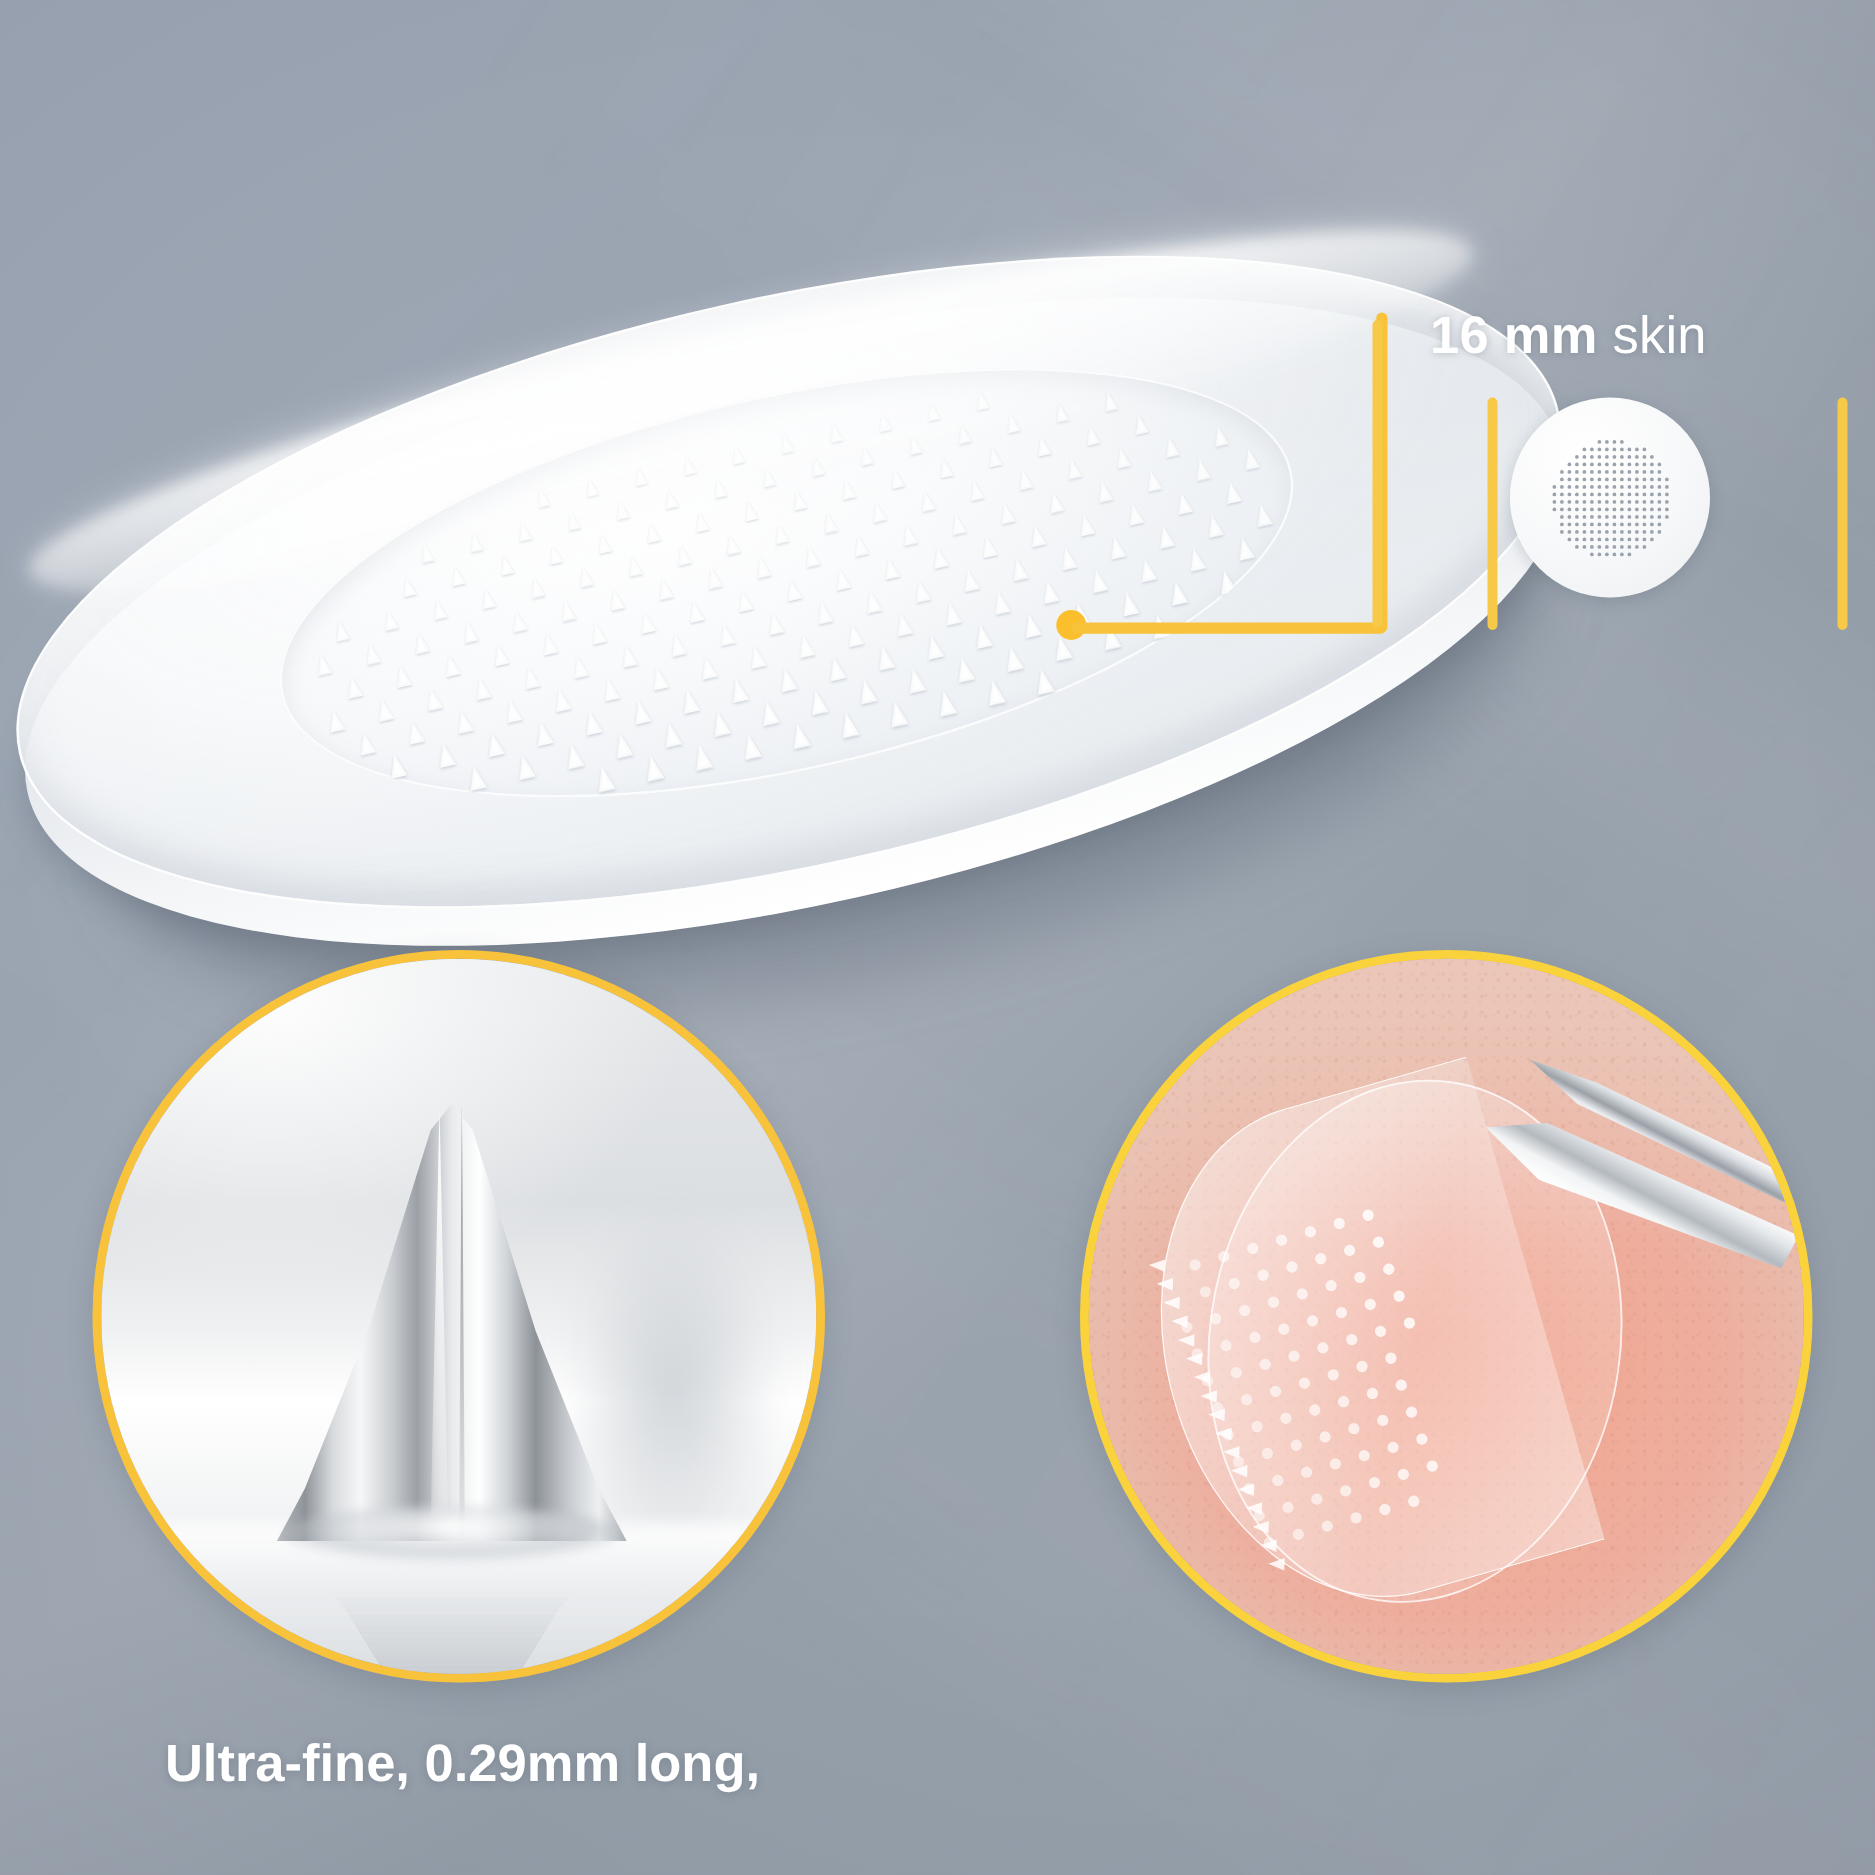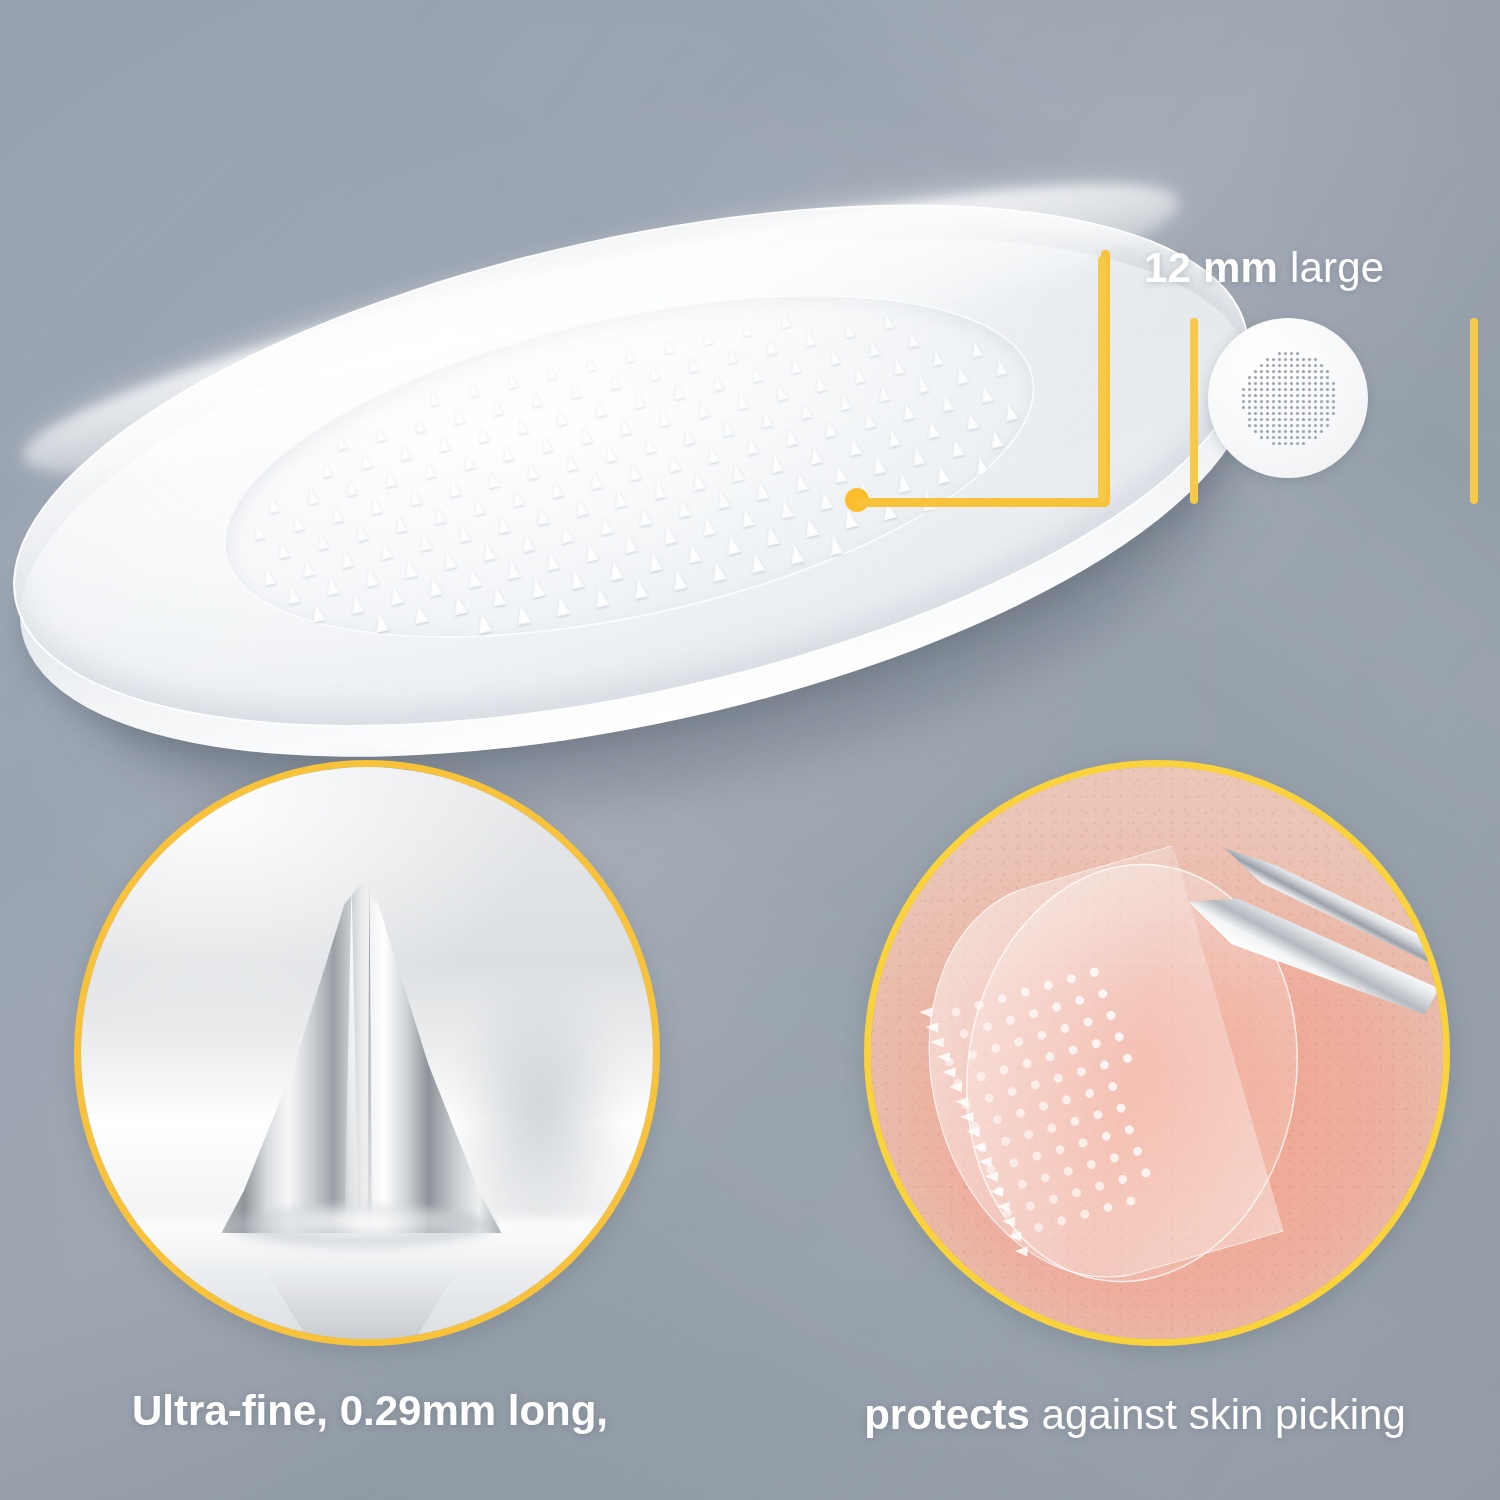--- a/index.html
+++ b/index.html
@@ -514,21 +514,21 @@
   </div>
 
   <div class="leader">
     <div class="leader-dot"></div>
     <div class="leader-h"></div>
     <div class="leader-v"></div>
   </div>
 
   <div class="callout">
     <div class="callout-label">
-      <b>12 mm</b><span> </span><span>large</span>
+      <b>16 mm</b><span> </span><span>skin</span>
     </div>
     <div class="bracket-l"></div>
     <div class="bracket-mid"></div>
     <div class="bracket-r"></div>
     <div class="thumb">
       <div class="thumb-dots" id="thumb-dots">
           <div class="td" style="left: 70px; top: 34px;"></div>
           <div class="td" style="left: 76px; top: 34px;"></div>
           <div class="td" style="left: 82px; top: 34px;"></div>
           <div class="td" style="left: 88px; top: 34px;"></div>
@@ -861,16 +861,15 @@
         <div class="tw-bot"></div>
       </div>
     </div>
   </div>
 
   <div class="caption caption-left">
     <span class="cl1">Ultra-fine, 0.29mm long,</span>
   </div>
 
   <div class="caption caption-right">
-    <span class="cl2"><b>protects</b><span> against skin picking</span></span>
   </div>
 
 </div>
 
 </body></html>

